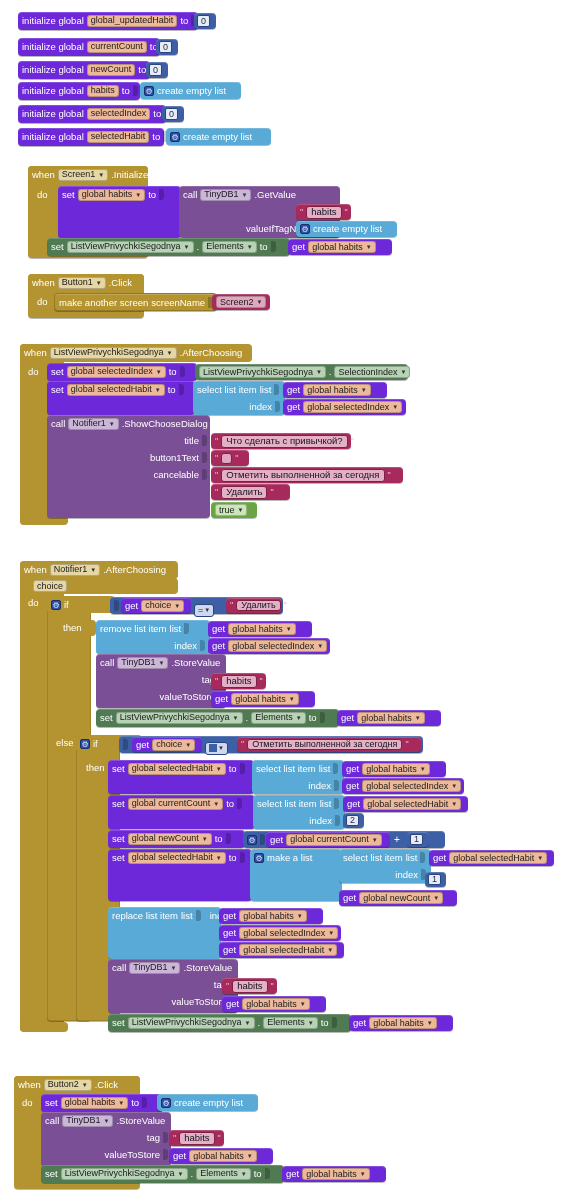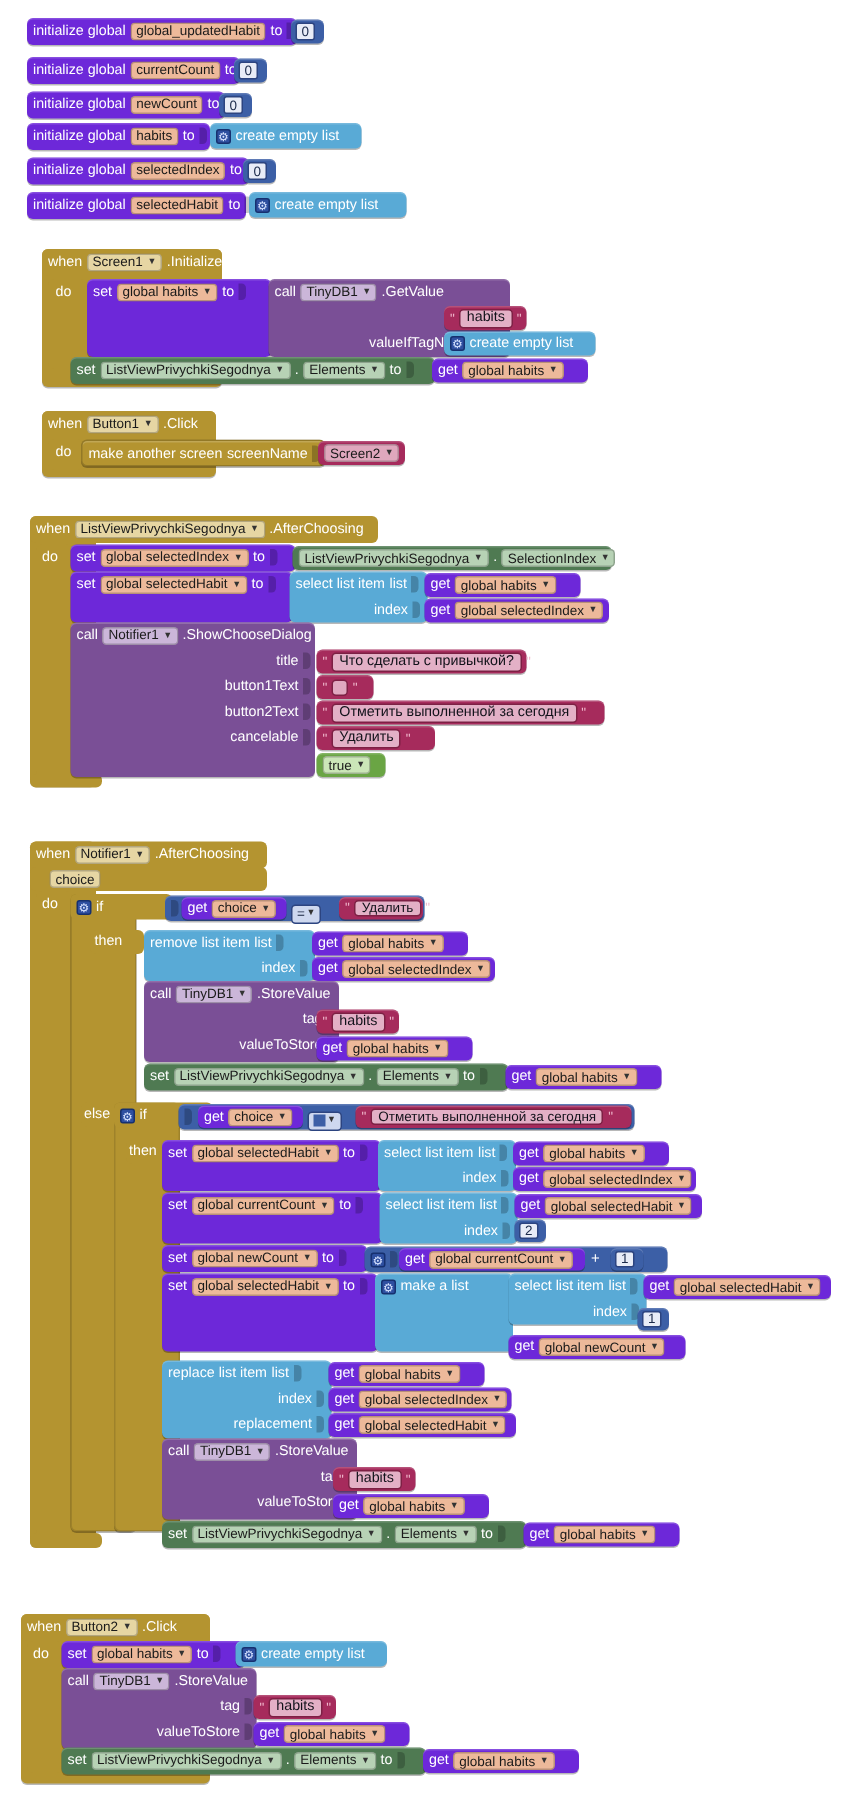--- a/index.html
+++ b/index.html
@@ -411,24 +411,20 @@
       </div>
       <div class="row" style="justify-content:flex-end;padding-right:2px;">
         <span class="lbl">title</span>
         <span class="socket"></span>
       </div>
       <div class="row" style="justify-content:flex-end;padding-right:2px;">
         <span class="lbl">button1Text</span>
         <span class="socket"></span>
       </div>
       <div class="row" style="justify-content:flex-end;padding-right:2px;">
-        <span class="lbl">button2Text</span>
-        <span class="socket"></span>
-      </div>
-      <div class="row" style="justify-content:flex-end;padding-right:2px;">
         <span class="lbl">cancelable</span>
         <span class="socket"></span>
       </div>
     </div>
   </div>
   <div class="blk c-text" style="left:211px;top:433px;width:140px;height:16px;">
     <div class="row" style="height:16px;">
         <span class="quote">"</span>
         <span class="strchip">Что сделать с привычкой?</span>
         <span class="quote">"</span>
@@ -835,21 +831,21 @@
     <div class="row" style="height:16px;">
         <span class="lbl">get</span>
       <span class="fld">
           <span>global newCount</span>
           <span class="caret">▼</span>
         </span>
       </div>
   </div>
 
   <div class="blk c-list" style="left:108px;top:907px;width:113px;height:52px;">
-    <div style="display:flex;flex-direction:column;width:100%;">
+    <div style="display:flex;width:100%;">
       <div class="row" style="height:17px;">
         <span class="lbl">replace list item</span>
         <span class="lbl">list</span>
         <span class="socket"></span>
       </div>
       <div class="row" style="height:17px;justify-content:flex-end;">
         <span class="lbl">index</span>
         <span class="socket"></span>
       </div>
       <div class="row" style="height:17px;justify-content:flex-end;">

